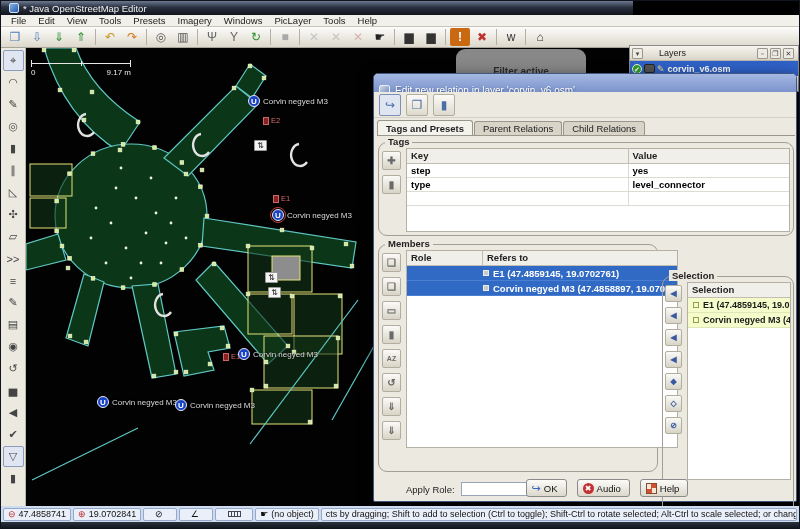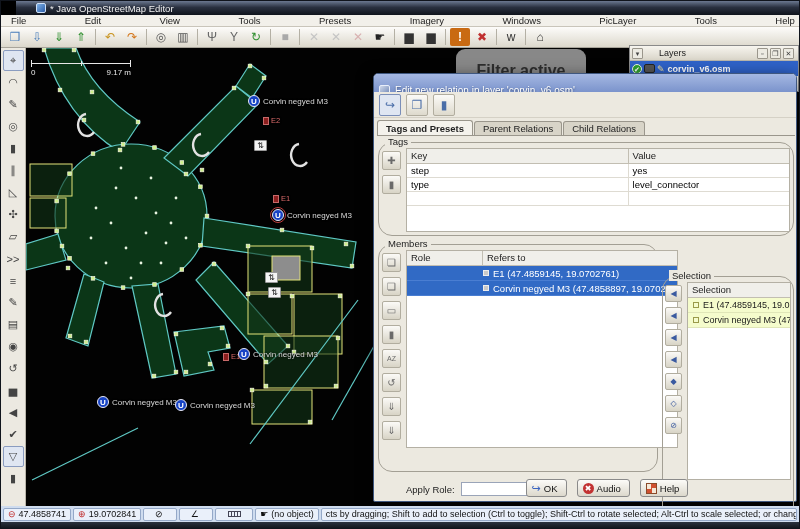--- a/index.html
+++ b/index.html
@@ -1,26 +1,26 @@
 <!DOCTYPE html>
 <html><head>
 <meta charset="utf-8">
 <style>
   * { margin:0; padding:0; box-sizing:border-box; }
   html,body { width:800px; height:529px; overflow:hidden; }
   body { position:relative; font-family:"Liberation Sans", sans-serif; font-size:10px; background:#000; border:1px solid #10141c; }
 
   
-  .titlebar { position:absolute; left:15px; top:0; width:784px; height:14px;
+  .titlebar { position:absolute; left:0; top:0; width:632px; height:14px;
     background:linear-gradient(#6b7890,#2a3140 45%,#10141c); color:#f0f0f0;
-    display:flex; align-items:center; padding-left:20px; font-size:9.5px; }
+    display:flex; align-items:center; padding-left:8px; font-size:9.5px; }
   .app-icon { width:10px; height:10px; margin-right:4px; border-radius:2px;
     background:linear-gradient(135deg,#7fb2e8,#2a5ca8); border:1px solid #cfe0f5; }
   .menubar { position:absolute; left:0; top:14px; width:800px; height:12px;
-    background:#f2f0ea; border-bottom:1px solid #c9c5ba; display:flex; align-items:center; padding-left:4px;justify-content:space-between; }
+    background:#f2f0ea; border-bottom:1px solid #c9c5ba; display:flex; align-items:center; padding-left:4px; }
   .menu-item { padding:0 6px; color:#1c1c1c; font-size:9.5px; cursor:default; }
   .toolbar { position:absolute; left:0; top:26px; width:800px; height:21px;
     background:linear-gradient(#fdfcfa,#dcd8cc); border-bottom:1px solid #a8a49a;
     display:flex; align-items:center; padding-left:3px; }
   .tb-btn { width:20px; height:18px; display:flex; align-items:center; justify-content:center;
     font-size:12px; border-radius:2px; margin:0 1px; }
   .tb-sep { width:1px; height:16px; background:#b4b0a4; margin:0 3px; }
 
   
   .sidestrip { position:absolute; left:0; top:47px; width:25px; height:458px;
@@ -48,21 +48,21 @@
   .exit-label { color:#d96a6a; font-size:7.5px; margin-left:2px; text-shadow:0 0 2px #000; }
   .elev { position:absolute; width:13px; height:11px; background:#f4f4f4; border:1px solid #999;
     color:#111; font-size:8px; line-height:10px; text-align:center; border-radius:1px; }
   .scalebar { position:absolute; left:5px; top:12px; width:100px; color:#e8e8e8; font-size:8px; }
   .scaleline { position:relative; height:7px; border-left:1px solid #e8e8e8; border-right:1px solid #e8e8e8; }
   .scaleline:before { content:""; position:absolute; left:0; right:0; top:3px; height:1px; background:#e8e8e8; }
   .scaleline:after { content:""; position:absolute; left:50%; top:1px; width:1px; height:5px; background:#e8e8e8; }
   .scalelabels { display:flex; justify-content:space-between; margin-top:1px; }
   .filter-notice { position:absolute; left:430px; top:1px; width:130px; height:44px;
     background:rgba(148,148,148,0.92); border-radius:9px; display:flex; align-items:center; justify-content:center;
-    color:#2e2e2e; font-weight:bold; font-size:16px; }
+    color:#2e2e2e; font-weight:bold; font-size:10px; }
 
   
   .layers-panel { position:absolute; left:628px; top:44px; width:170px; height:47px;
     background:#f6f5f1; border:1px solid #8a8a8a; z-index:5; }
   .layers-header { height:15px; background:linear-gradient(#f7f5ef,#d9d5c9); border-bottom:1px solid #b9b5aa;
     display:flex; align-items:center; padding:0 2px; }
   .lh-btn { width:11px; height:11px; border:1px solid #9a968c; background:#eceae2; font-size:7px; line-height:9px;
     text-align:center; color:#444; margin-right:2px; border-radius:1px; }
   .layers-title { flex:1; font-size:9px; color:#222; padding-left:14px; }
   .layers-row { height:15px; background:#2f62c8; color:#fff; display:flex; align-items:center; padding:0 2px; }
@@ -86,21 +86,21 @@
   .dlg-tb-btn { width:22px; height:22px; border:1px solid #b1ad9f; border-radius:2px; margin-right:5px;
     background:linear-gradient(#fbfaf7,#dedacd); display:flex; align-items:center; justify-content:center;
     font-size:12px; color:#4a6ea8; }
   .dlg-tb-btn:first-child { border-color:#7a8eb8; background:#dfe6f2; }
   .tabs { position:absolute; left:3px; top:46px; width:418px; height:15px; display:flex; align-items:flex-end; }
   .tab { height:14px; padding:0 8px; font-size:9.5px; color:#222; border:1px solid #9a968c; border-bottom:none;
     border-radius:3px 3px 0 0; background:#d8d4c8; margin-right:1px; display:flex; align-items:center; }
   .tab.active { background:#f4f2ec; height:15px; font-weight:bold; }
   .tabline { position:absolute; left:3px; top:61px; width:418px; height:1px; background:#9a968c; }
 
-  .groupbox { position:absolute; border:1px solid #a39f94; border-radius:14px; }
+  .groupbox { position:absolute; border:1px solid #a39f94; border-radius:9px;font-weight:bold; }
   .gb-label { position:absolute; top:-7px; left:6px; background:#ece9e0; padding:0 3px; font-size:9.5px; color:#222; }
   .sq-btn { width:19px; height:19px; border:1px solid #b1ad9f; border-radius:2px; margin-bottom:5px;
     background:linear-gradient(#fbfaf7,#d8d4c6); display:flex; align-items:center; justify-content:center;
     font-size:10px; color:#6a6a6a; }
   .btncol { position:absolute; display:flex; flex-direction:column; align-items:center; }
 
   .tbl { position:absolute; background:#fff; border:1px solid #b4b0a4; font-size:9.5px; }
   .tbl-head { display:flex; height:15px; background:#f0efea; border-bottom:1px solid #c2beb2; color:#222; }
   .tbl-head > div { padding:1px 4px; border-right:1px solid #c2beb2; }
   .tbl-row { display:flex; height:14px; border-bottom:1px solid #dedbd2; }

